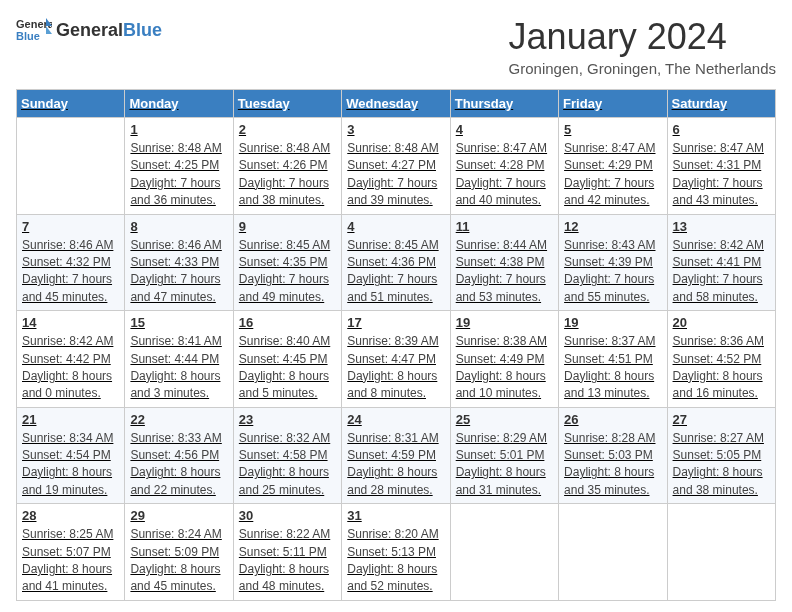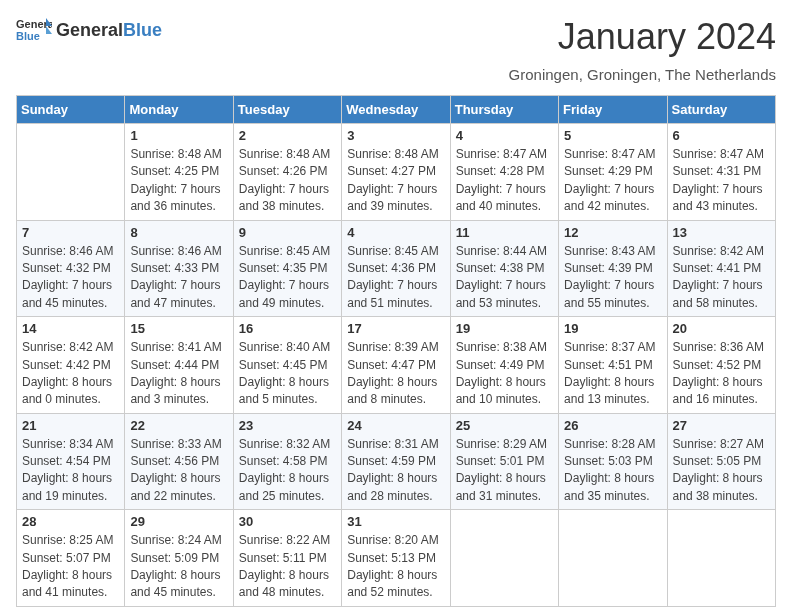--- a/index.html
+++ b/index.html
@@ -20,27 +20,28 @@
       display: flex;
       align-items: center;
       gap: 4px;
     }
     .logo-text-general { font-size: 18px; font-weight: bold; color: #333; }
     .logo-text-blue { font-size: 18px; font-weight: bold; color: #3a7fc1; }
     .logo-icon {
       width: 36px;
       height: 28px;
     }
-    .title-area { text-align: right; }
+    .title-area { }
     .month-title { font-size: 36px; font-weight: 300; color: #333; }
-    .location-title { font-size: 15px; color: #555; margin-top: 8px; }
+    .location-title { font-size: 15px; color: #555; margin-top: 2px; }
     table {
       width: 100%;
       border-collapse: collapse;
       table-layout: fixed;
+      text-decoration: underline;
     }
     thead tr th {
       background-color: #3a7fc1;
       color: #fff;
       font-size: 13px;
       padding: 6px 4px;
       text-align: left;
       border: 1px solid #ccc;
     }
     tbody tr td {

